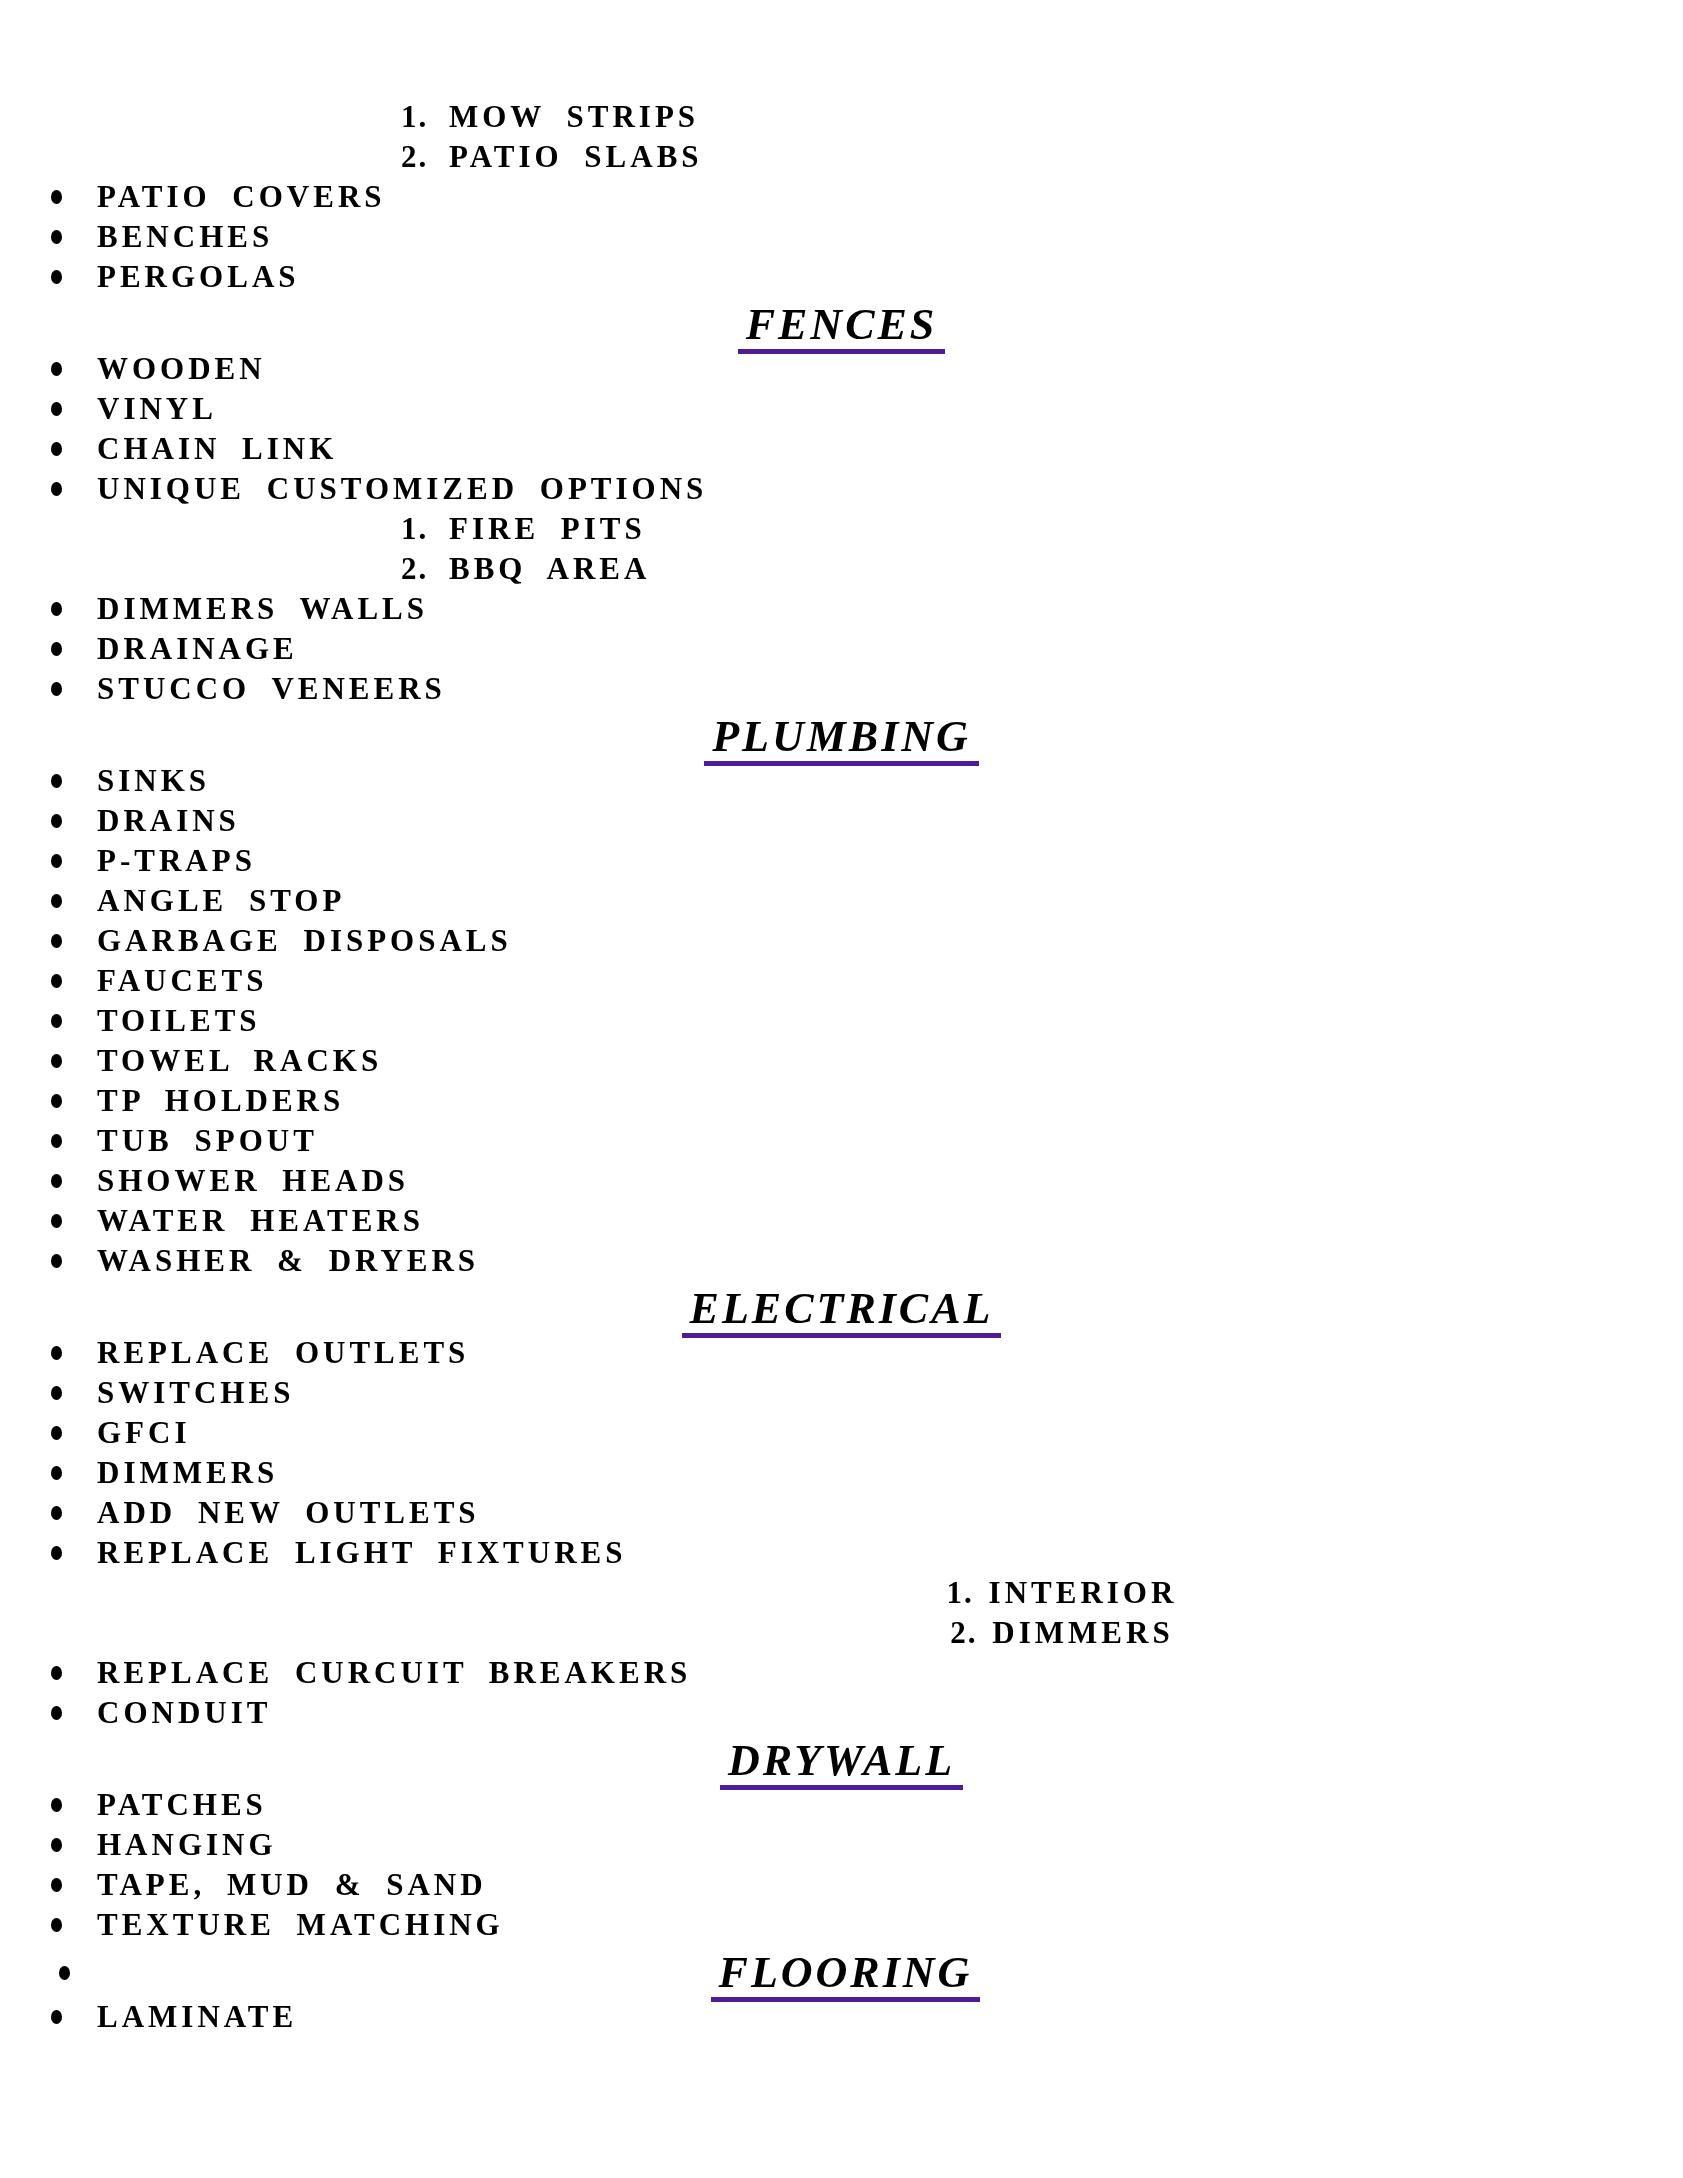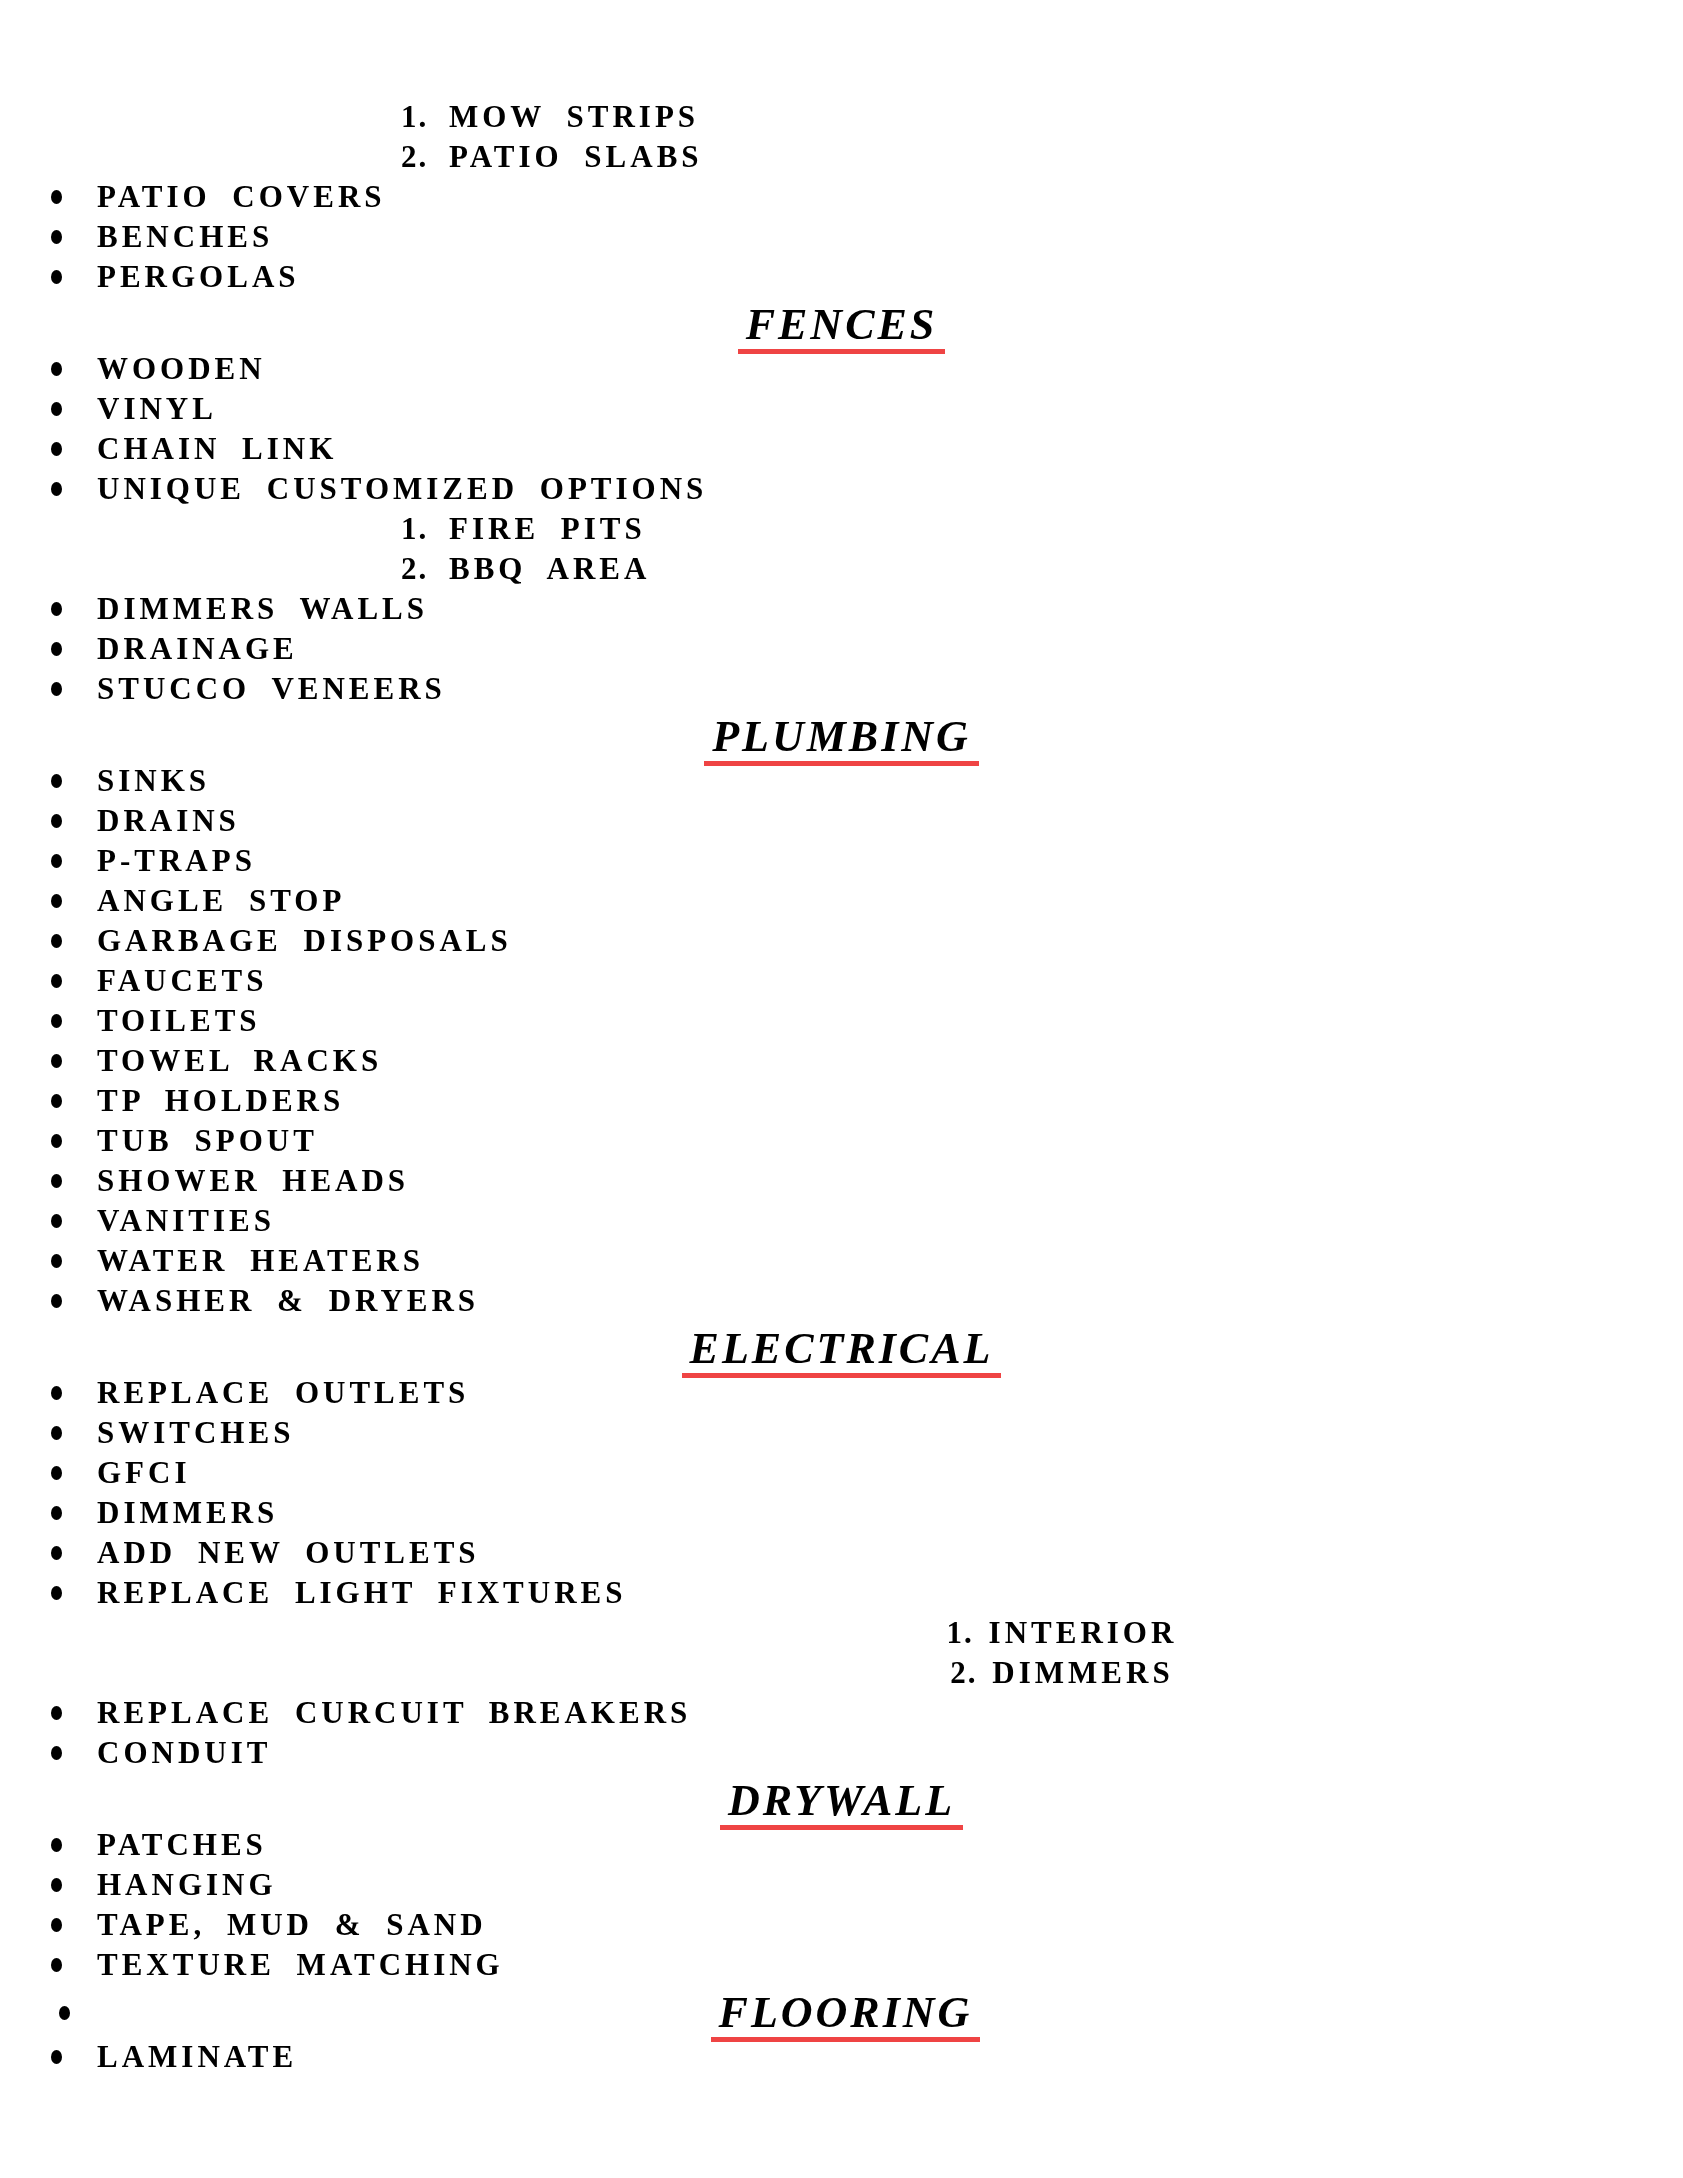--- a/index.html
+++ b/index.html
@@ -36,21 +36,21 @@
   .heading {
     height: 48px; line-height: 48px;
     margin: 4px 0 0;
     text-align: center;
     font-size: 44px; font-style: italic; font-weight: bold;
     letter-spacing: 3px; word-spacing: 4px;
   }
   .heading .heading-text {
     display: inline-block;
     line-height: 44px;
-    border-bottom: 5px solid #ef4444;
+    border-bottom: 5px solid #4c1d95;
     padding: 0 8px 2px;
   }
   .heading.with-bullet { position: relative; margin-left: 8px; }
 </style>
 </head>
 <body>
 
 <div class="page">
   <div id="doc">
       <div class="line num num1"><span class="num-label">1.</span><span class="item-text">MOW STRIPS</span></div>
@@ -73,21 +73,20 @@
       <div class="line bullet"><span class="bullet-marker"></span><span class="item-text">DRAINS</span></div>
       <div class="line bullet"><span class="bullet-marker"></span><span class="item-text">P-TRAPS</span></div>
       <div class="line bullet"><span class="bullet-marker"></span><span class="item-text">ANGLE STOP</span></div>
       <div class="line bullet"><span class="bullet-marker"></span><span class="item-text">GARBAGE DISPOSALS</span></div>
       <div class="line bullet"><span class="bullet-marker"></span><span class="item-text">FAUCETS</span></div>
       <div class="line bullet"><span class="bullet-marker"></span><span class="item-text">TOILETS</span></div>
       <div class="line bullet"><span class="bullet-marker"></span><span class="item-text">TOWEL RACKS</span></div>
       <div class="line bullet"><span class="bullet-marker"></span><span class="item-text">TP HOLDERS</span></div>
       <div class="line bullet"><span class="bullet-marker"></span><span class="item-text">TUB SPOUT</span></div>
       <div class="line bullet"><span class="bullet-marker"></span><span class="item-text">SHOWER HEADS</span></div>
-      <div class="line bullet"><span class="bullet-marker"></span><span class="item-text">VANITIES</span></div>
       <div class="line bullet"><span class="bullet-marker"></span><span class="item-text">WATER HEATERS</span></div>
       <div class="line bullet"><span class="bullet-marker"></span><span class="item-text">WASHER &amp; DRYERS</span></div>
       <div class="line heading"><span class="heading-text">ELECTRICAL</span></div>
       <div class="line bullet"><span class="bullet-marker"></span><span class="item-text">REPLACE OUTLETS</span></div>
       <div class="line bullet"><span class="bullet-marker"></span><span class="item-text">SWITCHES</span></div>
       <div class="line bullet"><span class="bullet-marker"></span><span class="item-text">GFCI</span></div>
       <div class="line bullet"><span class="bullet-marker"></span><span class="item-text">DIMMERS</span></div>
       <div class="line bullet"><span class="bullet-marker"></span><span class="item-text">ADD NEW OUTLETS</span></div>
       <div class="line bullet"><span class="bullet-marker"></span><span class="item-text">REPLACE LIGHT FIXTURES</span></div>
       <div class="line num num2"><span class="num-label">1.</span><span class="item-text">INTERIOR</span></div>

